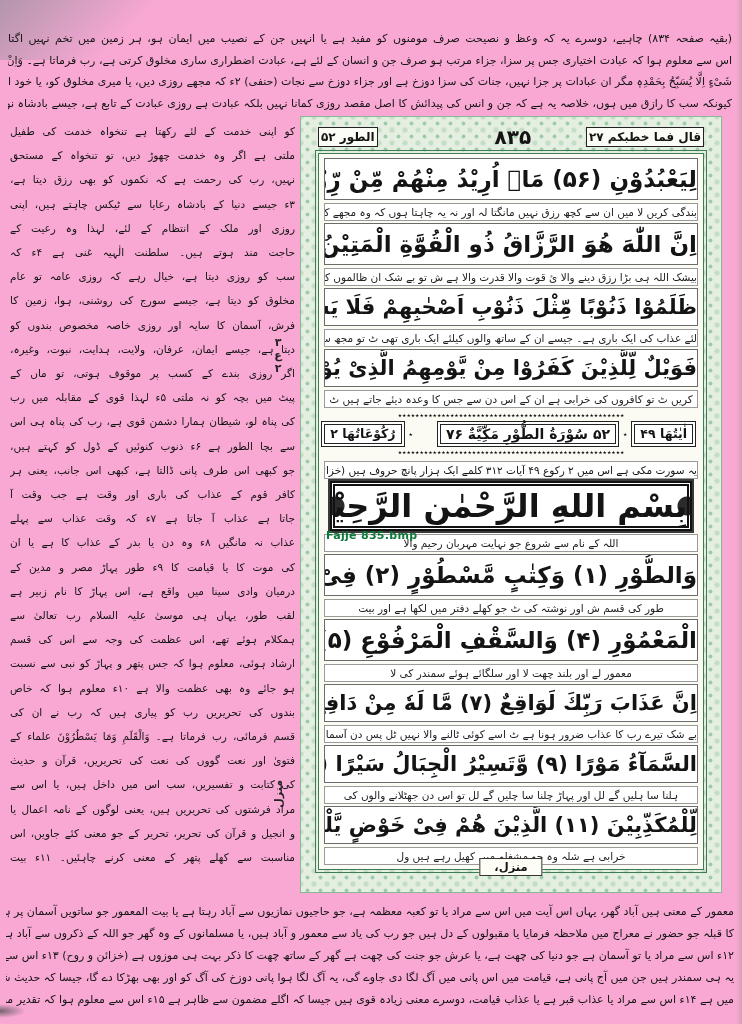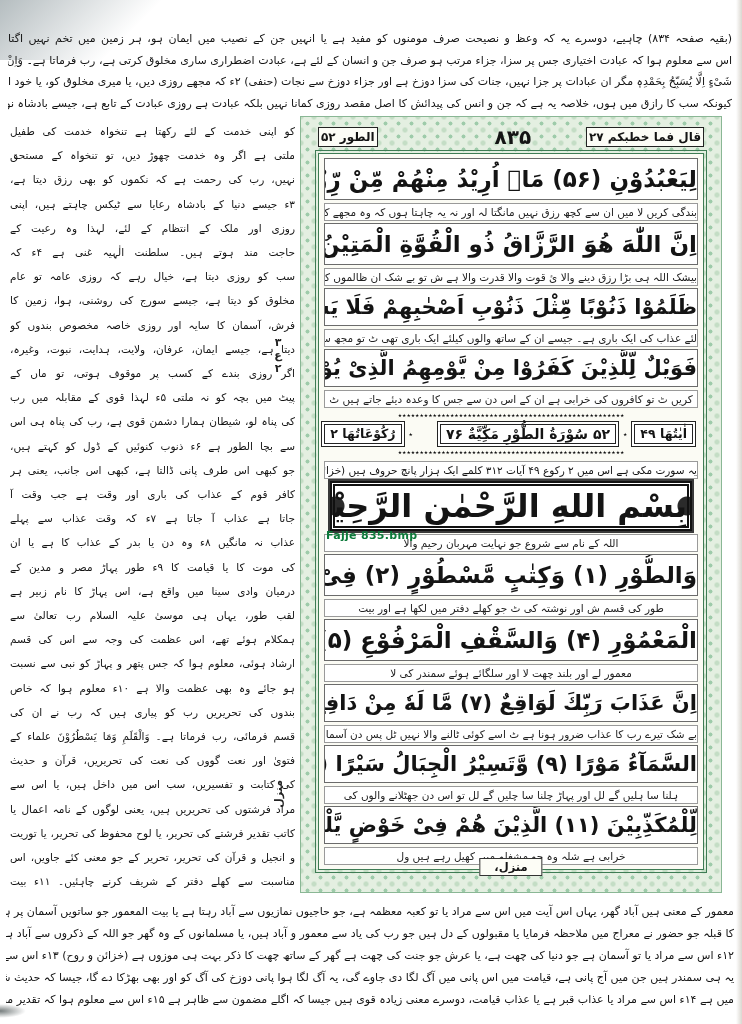--- a/index.html
+++ b/index.html
@@ -1,19 +1,19 @@
 <!DOCTYPE html>
 <html dir="rtl" lang="ur"><head>
 <meta charset="utf-8">
 <style>
   * { margin:0; padding:0; box-sizing:border-box; }
   body { background:#888; font-family:"DejaVu Sans", sans-serif; }
   .page {
     position:relative; width:742px; height:1024px; margin:0 auto;
-    background:#ffffff; overflow:hidden; color:#141414;
+    background:#f9a8d4; overflow:hidden; color:#141414;
   }
   
   .scan-corner { position:absolute; left:0; top:0; width:190px; height:60px;
     background:linear-gradient(135deg, rgba(120,135,140,.55), rgba(120,135,140,0) 65%); }
   .scan-smudge { position:absolute; left:0; top:1004px; width:26px; height:14px;
     background:radial-gradient(ellipse at left, rgba(60,70,70,.7), rgba(60,70,70,0) 70%); }
   .scan-edge { position:absolute; right:0; top:0; width:6px; height:100%;
     background:linear-gradient(to left, rgba(150,140,120,.35), rgba(150,140,120,0)); }
 
   .jline { white-space:nowrap; overflow:hidden; text-align:justify; text-align-last:justify; }
@@ -118,23 +118,22 @@
     <div class="jline">درمیان وادی سینا میں واقع ہے، اس پہاڑ کا نام زبیر ہے</div>
     <div class="jline">لقب طور، یہاں ہی موسیٰ علیہ السلام رب تعالیٰ سے</div>
     <div class="jline">ہمکلام ہوئے تھے، اس عظمت کی وجہ سے اس کی قسم</div>
     <div class="jline">ارشاد ہوئی، معلوم ہوا کہ جس پتھر و پہاڑ کو نبی سے نسبت</div>
     <div class="jline">ہو جائے وہ بھی عظمت والا ہے ۱۰ء معلوم ہوا کہ خاص</div>
     <div class="jline">بندوں کی تحریریں رب کو پیاری ہیں کہ رب نے ان کی</div>
     <div class="jline">قسم فرمائی، رب فرماتا ہے۔ وَالْقَلَمِ وَمَا یَسْطُرُوْنَ علماء کے</div>
     <div class="jline">فتویٰ اور نعت گووں کی نعت کی تحریریں، قرآن و حدیث</div>
     <div class="jline">کی کتابت و تفسیریں، سب اس میں داخل ہیں، یا اس سے</div>
     <div class="jline">مراد فرشتوں کی تحریریں ہیں، یعنی لوگوں کے نامہ اعمال یا</div>
-    <div class="jline">کاتب تقدیر فرشتے کی تحریر، یا لوح محفوظ کی تحریر، یا توریت</div>
     <div class="jline">و انجیل و قرآن کی تحریر، تحریر کے جو معنی کئے جاویں، اس</div>
-    <div class="jline">مناسبت سے کھلے دفتر کے شریف کرنے چاہئیں۔ ۱۱ء بیت</div>
+    <div class="jline">مناسبت سے کھلے پتھر کے معنی کرنے چاہئیں۔ ۱۱ء بیت</div>
   </div>
 
   <div class="ruku-marker">
     <div>۳</div>
     <div>ع</div>
     <div>۲</div>
   </div>
   <div class="rotated-marker">منزل</div>
 
   <div class="qbox">

